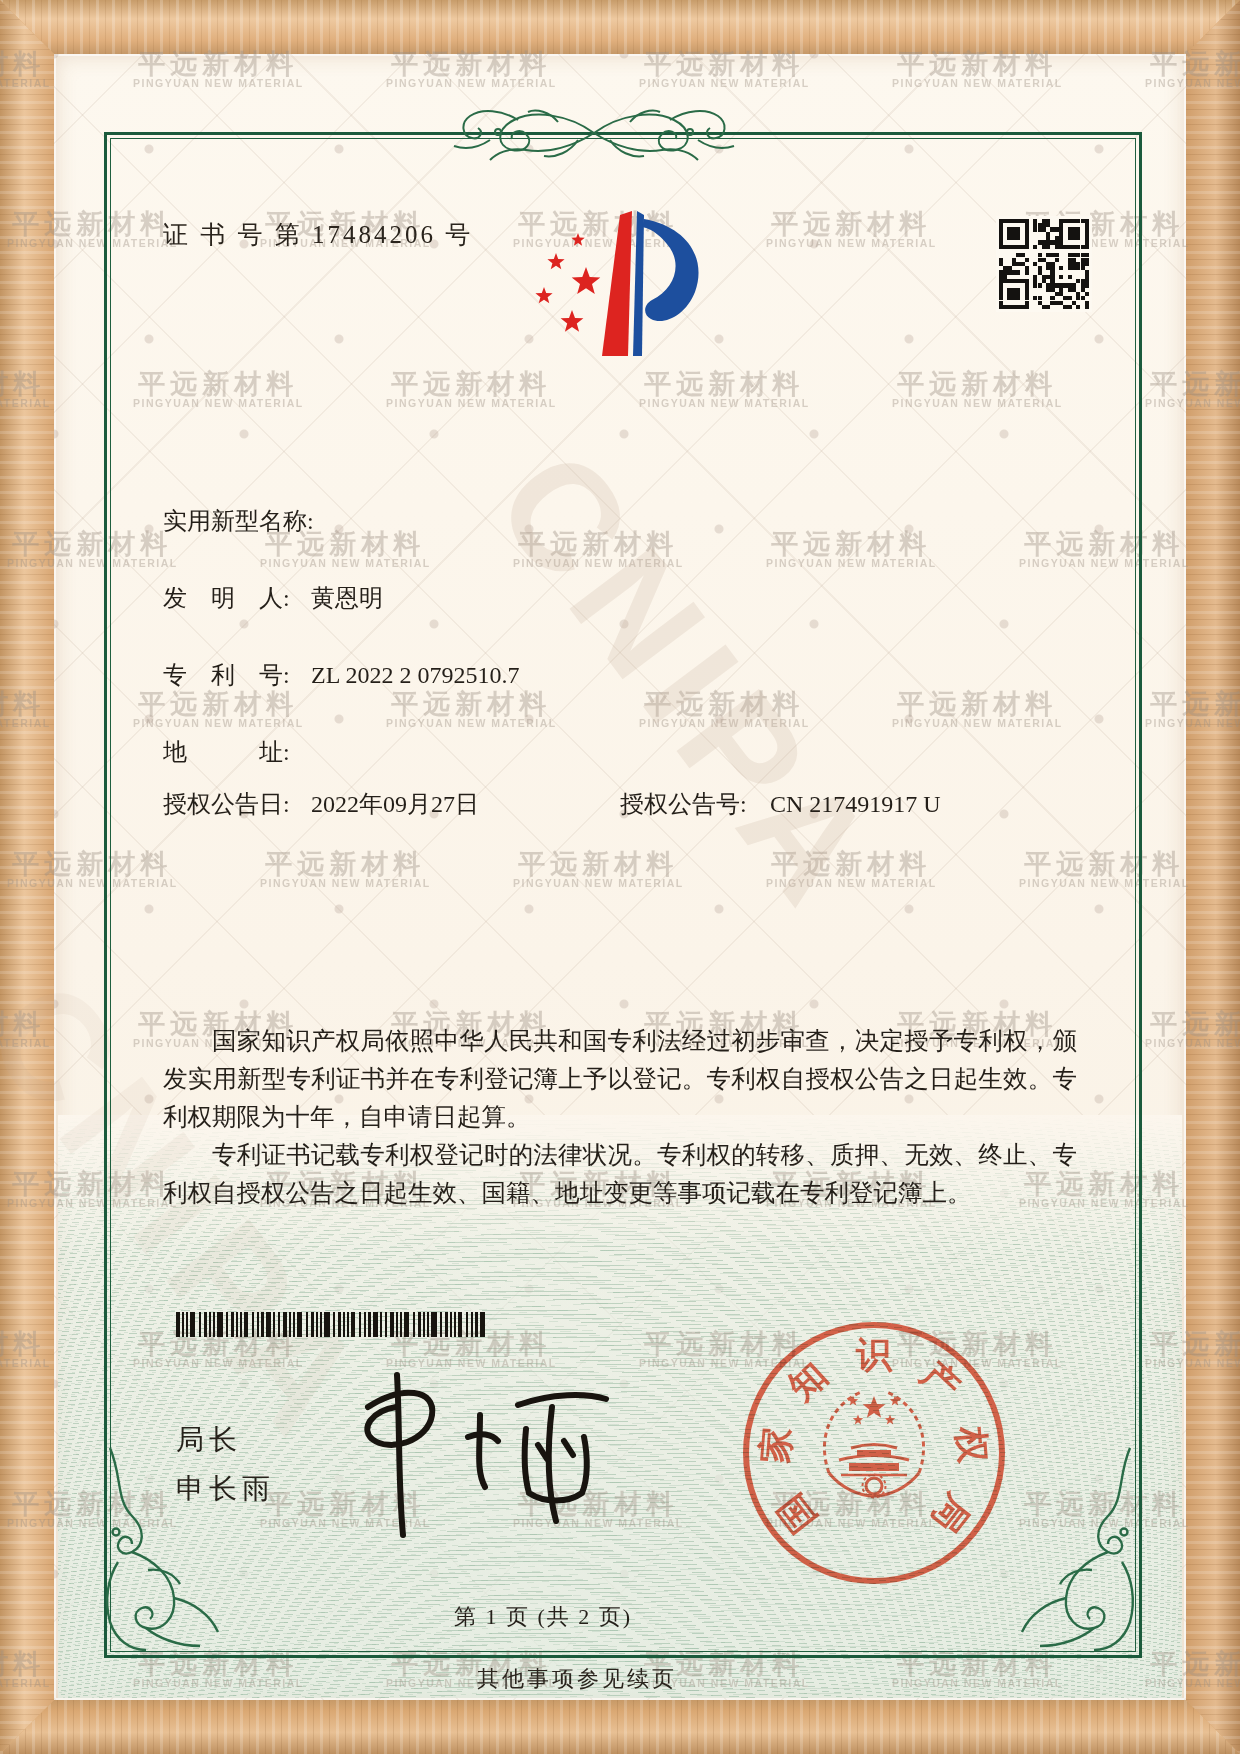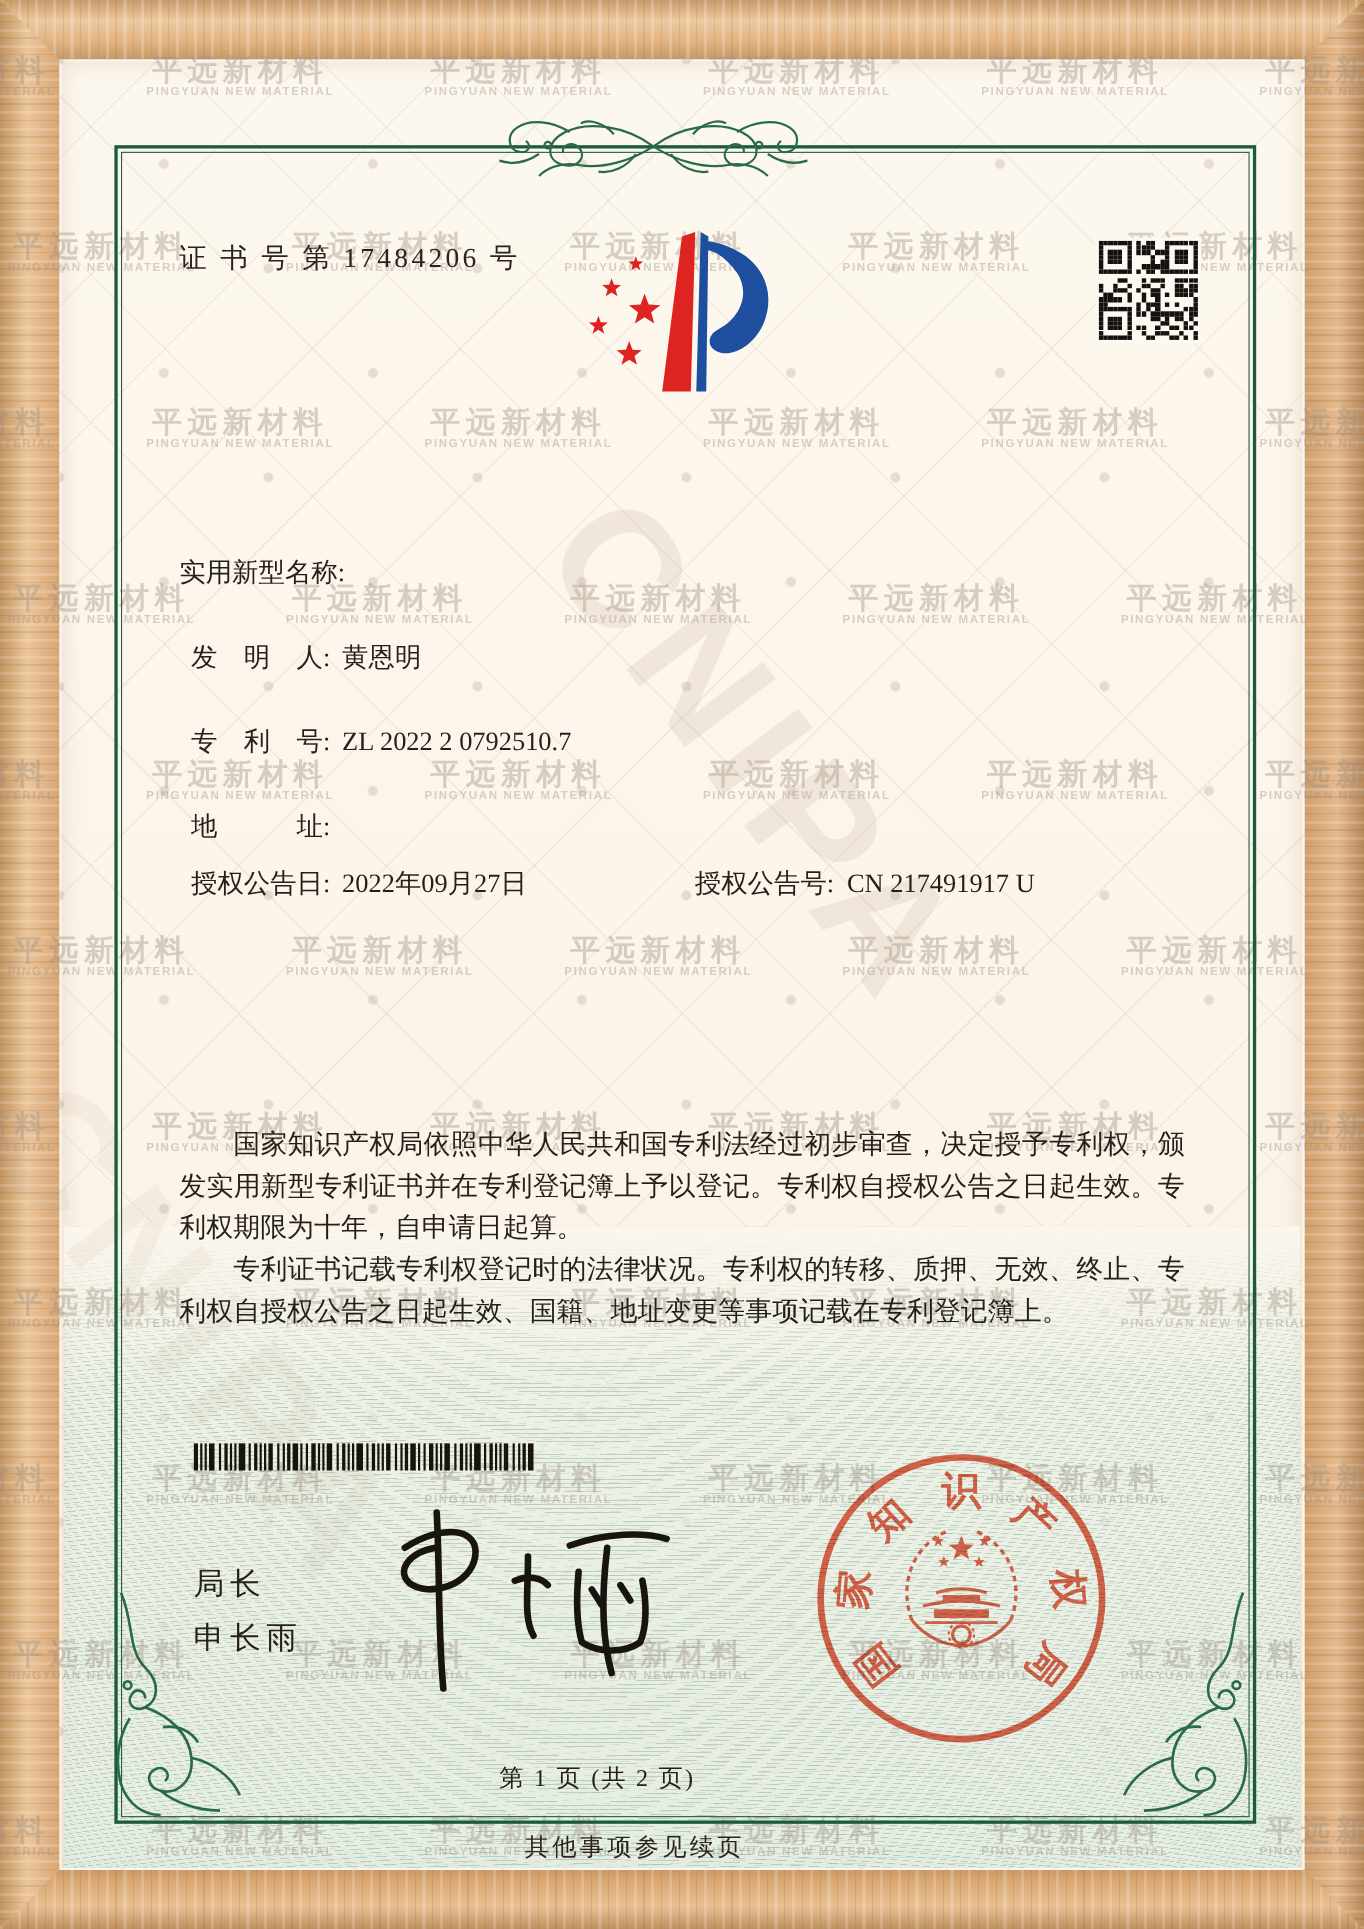--- a/index.html
+++ b/index.html
@@ -53,21 +53,21 @@
   
   .content{position:absolute;inset:0;z-index:6;}
   .cert-no{position:absolute;left:163px;top:218px;font-size:25px;letter-spacing:3px;color:#2a241d;}
   .logo{position:absolute;left:520px;top:210px;width:200px;height:148px;}
   .qr{position:absolute;left:996px;top:216px;width:96px;height:96px;background:#fdf9f1;}
   .qr i{position:absolute;background:#141210;}
   .title{position:absolute;left:0;top:350px;width:100%;text-align:center;font-size:52px;font-weight:bold;
     letter-spacing:12px;color:#17130e;}
   .fields{position:absolute;left:163px;top:503px;width:920px;font-size:24px;}
   .frow{display:flex;line-height:36px;margin-bottom:41px;}
-  .frow .flab{flex:none;width:148px;white-space:pre;text-align:center;}
+  .frow .flab{flex:none;width:148px;white-space:pre;}
   .frow .fval{flex:1;}
   .frow.addr{margin-bottom:16px;}
   .frow.addr .fval{max-width:672px;}
   .frow.last{position:relative;}
   .frow.last .pair2{position:absolute;left:457px;top:0;display:flex;}
   .frow.last .pair2 .flab{width:150px;}
   .paras{position:absolute;left:163px;top:1022px;width:914px;font-size:24.5px;line-height:38px;text-align:justify;}
   .paras p{margin:0;text-indent:2em;}
   .barcode{position:absolute;left:176px;top:1312px;width:316px;height:25px;font-size:0;white-space:nowrap;overflow:hidden;}
   .barcode i{display:inline-block;height:100%;background:#17140f;}

